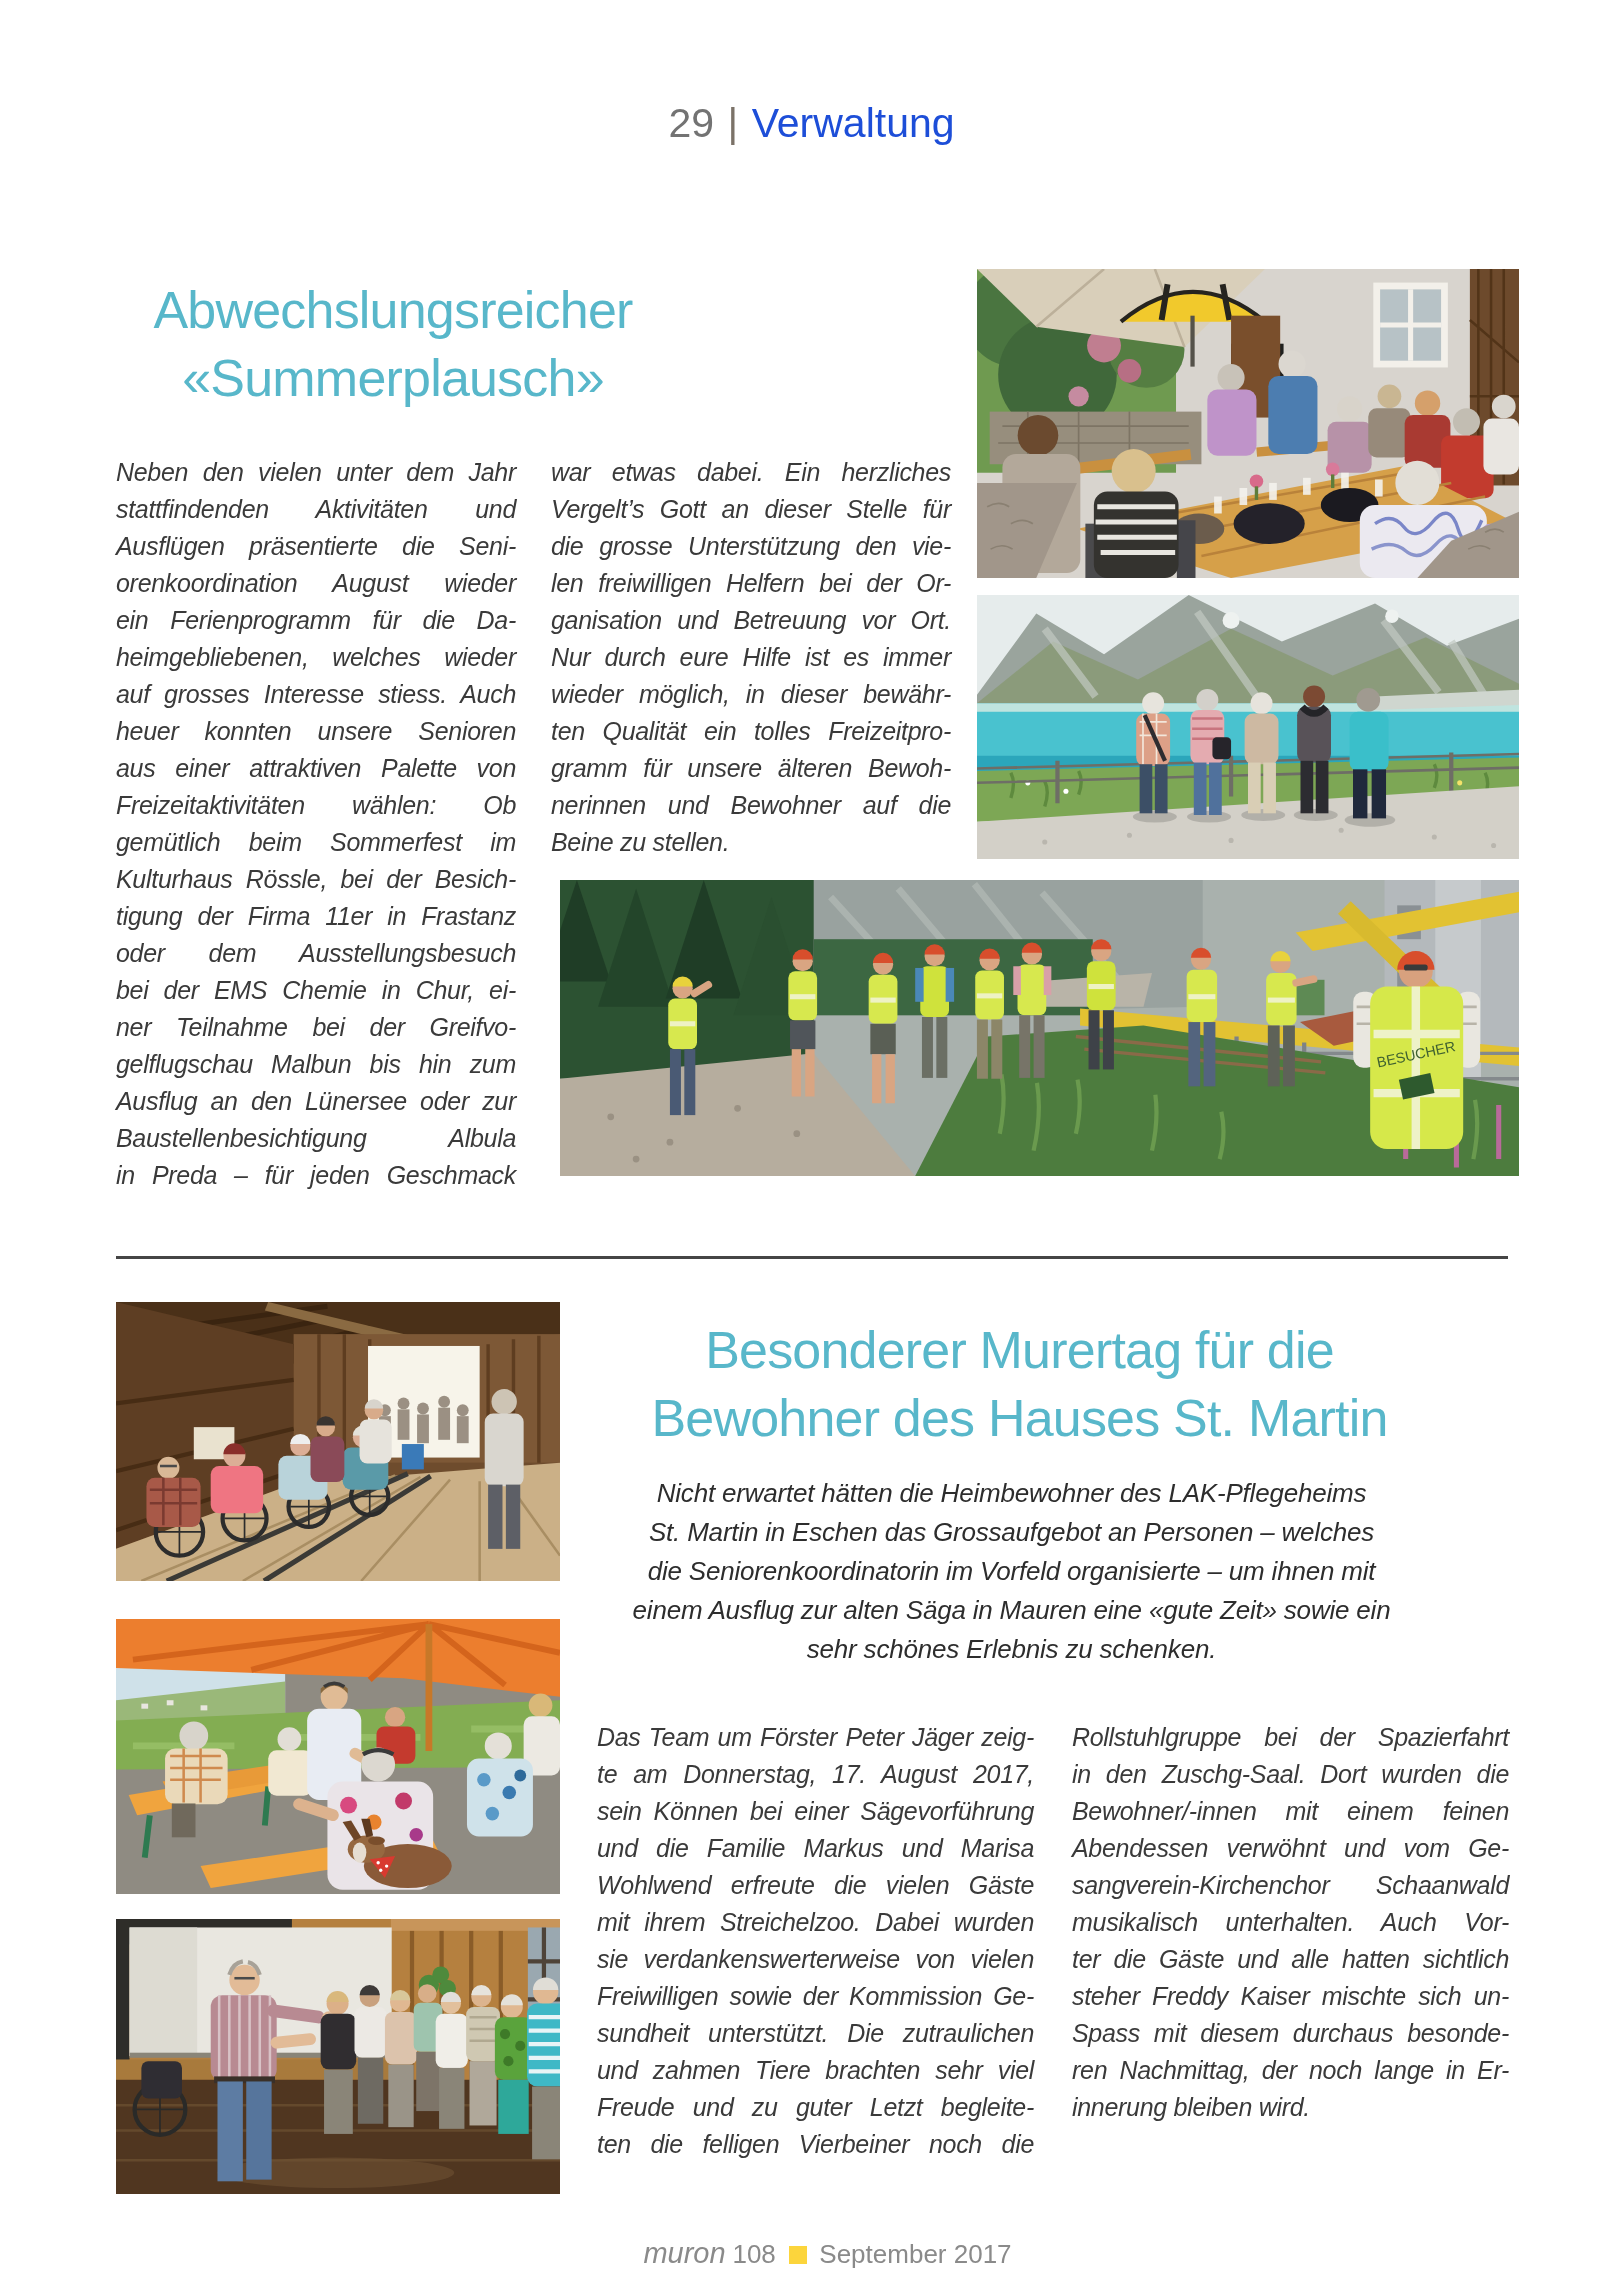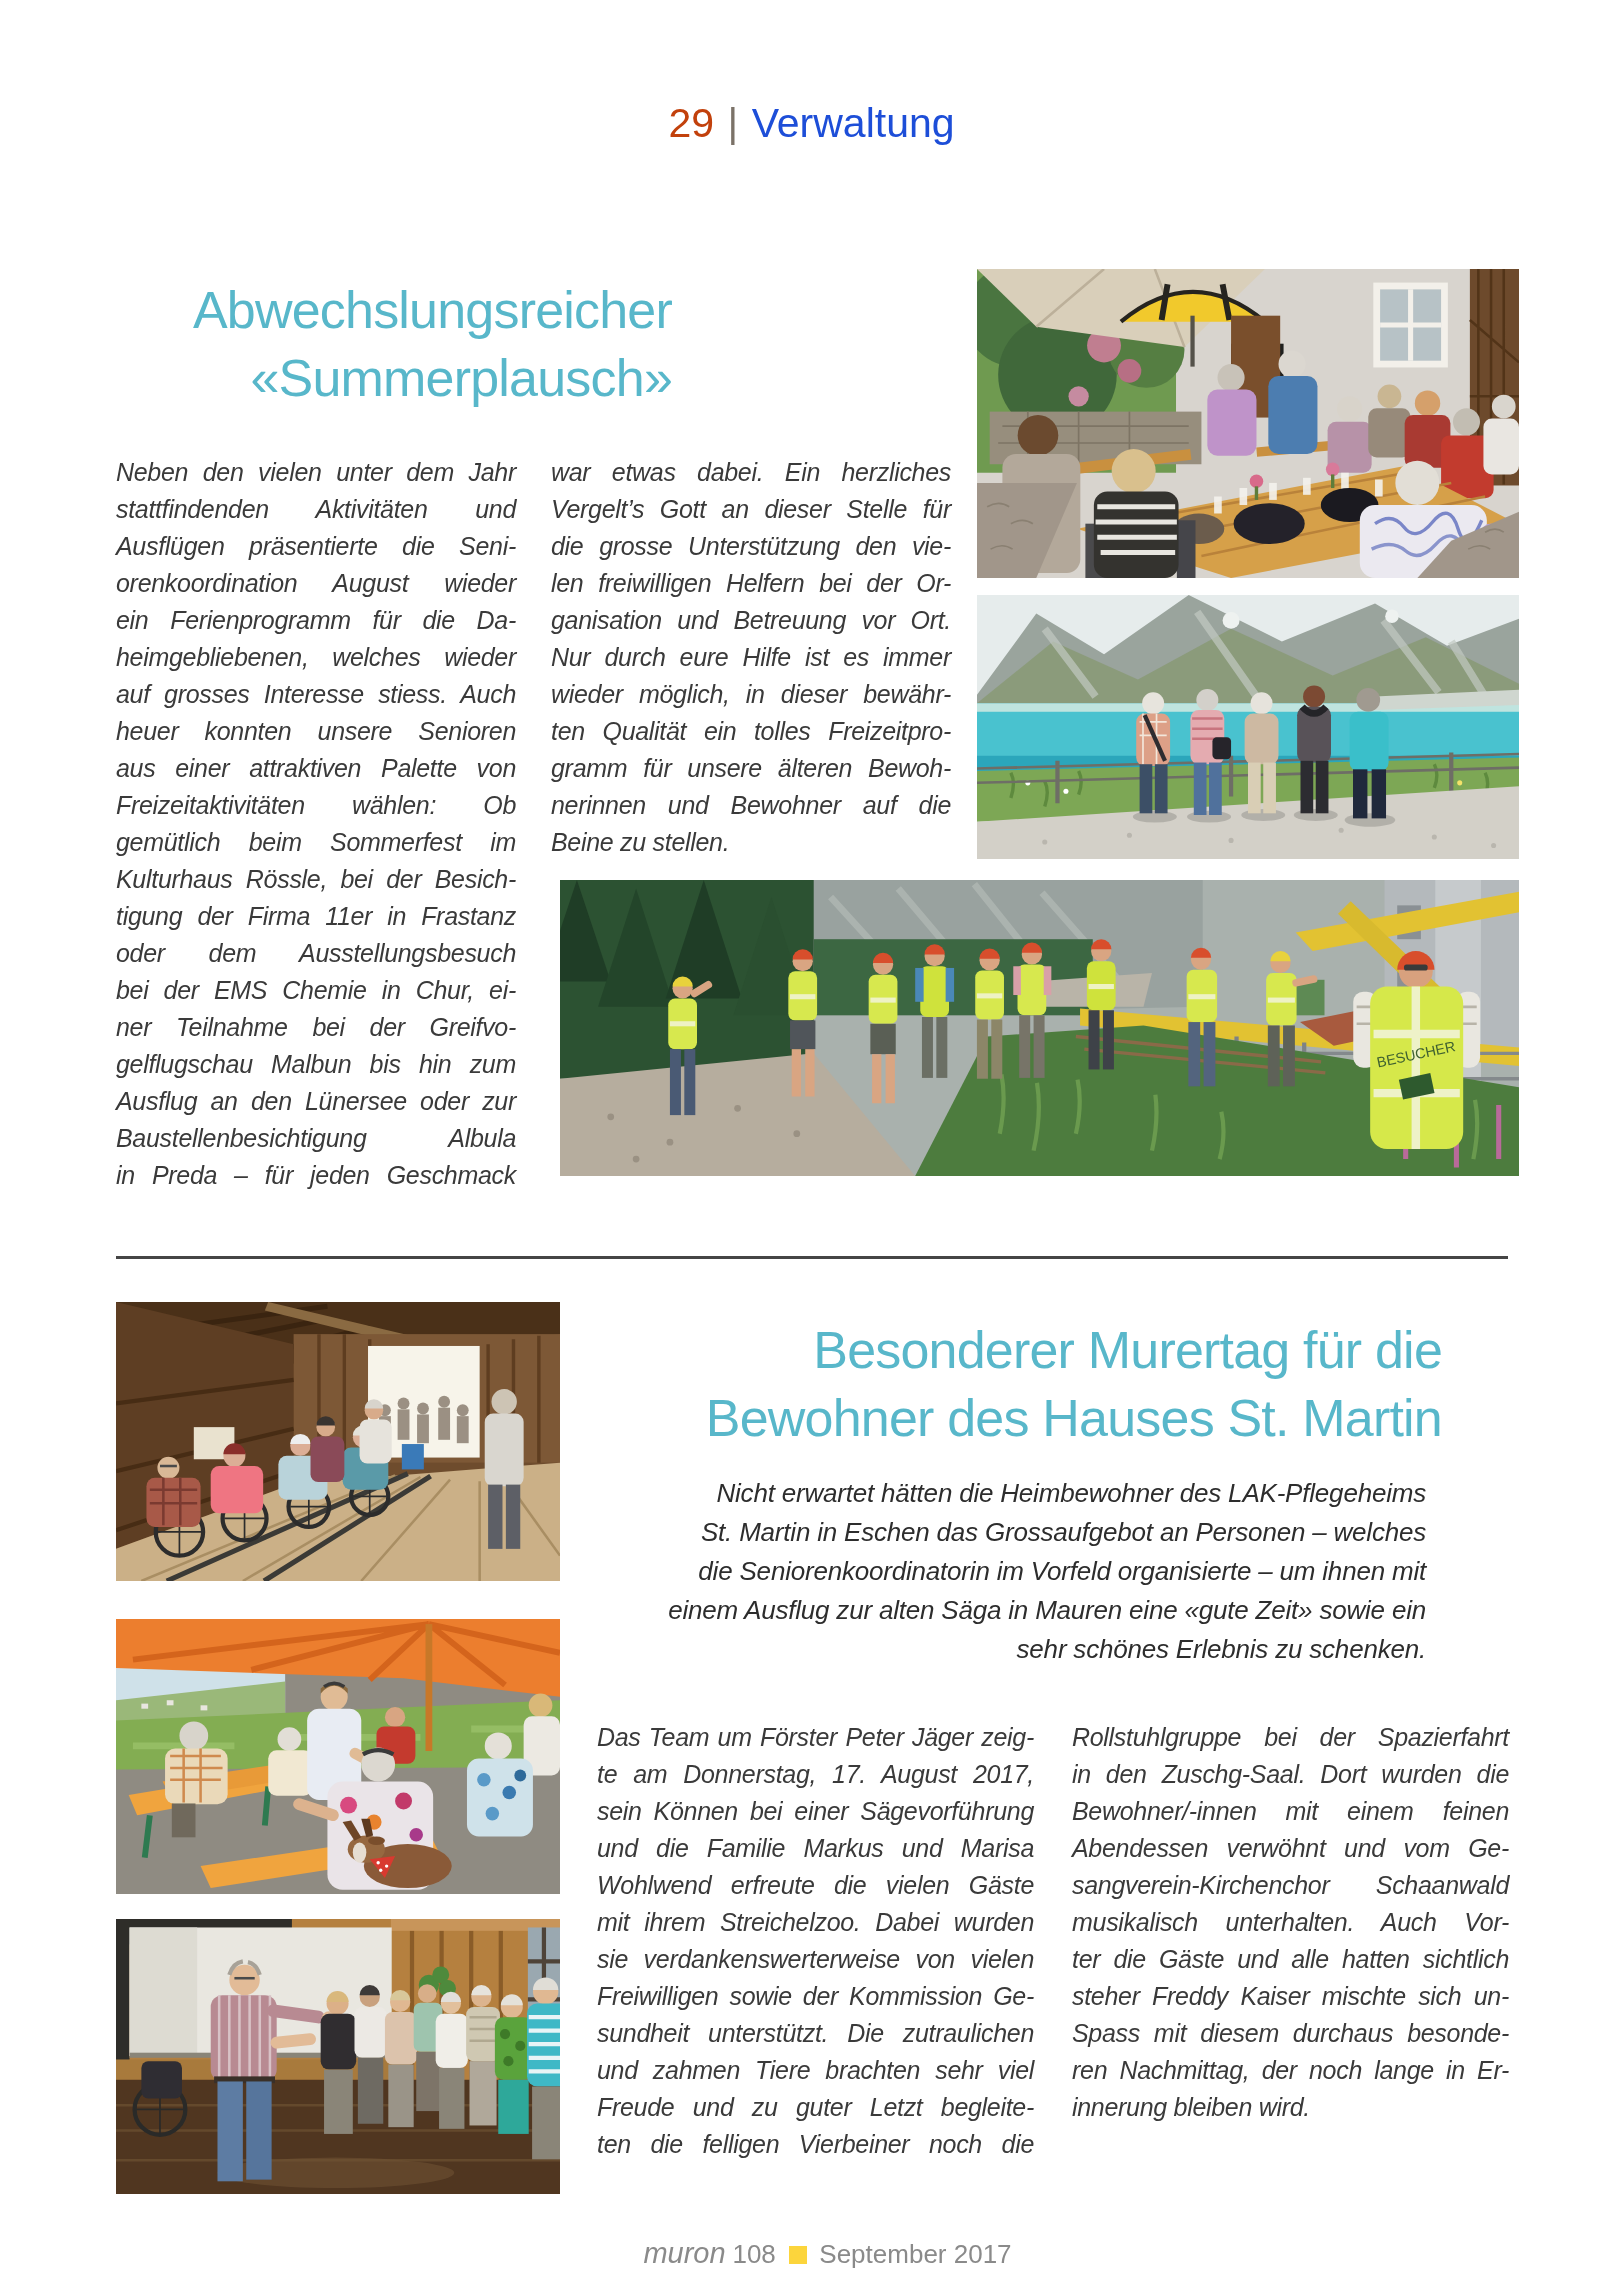--- a/index.html
+++ b/index.html
@@ -1,38 +1,38 @@
 <!DOCTYPE html>
 <html style="font-size:13.5px"><head>
 <meta charset="utf-8">
 <style>
   html,body{margin:0;padding:0;background:#ffffff;}
   .page{position:relative;width:1623px;height:2295px;background:#ffffff;overflow:hidden;
         font-family:"Liberation Sans", sans-serif;color:#3a3a3a;}
 
   .header{position:absolute;left:0;top:100px;width:100%;text-align:center;font-size:41px;letter-spacing:0;}
-  .hdr-num{color:#c2410c;}
+  .hdr-num{color:#737373;}
   .hdr-sep{color:#7b7268;padding:0 13.5px;font-weight:200;}
   .hdr-sec{color:#1d4ed8;}
 
   .title{position:absolute;color:#58b7ca;font-size:52px;line-height:68px;font-weight:400;letter-spacing:-0.8px;}
   .title .tline{text-align:left;}
   .title1{left:114px;top:276px;width:558px;}
   .title2{left:597px;top:1316px;width:845px;}
 
   .col{position:absolute;font-size:25px;line-height:37px;color:#3a3a3a;letter-spacing:-0.3px;}
   .a1c1{left:116px;top:454px;width:400px;}
   .a1c2{left:551px;top:454px;width:400px;}
   .a2c1{left:597px;top:1719px;width:437px;}
   .a2c2{left:1072px;top:1719px;width:437px;}
 
   .lines-just .tline{text-align:justify;text-align-last:justify;font-style:italic;}
   .lines-just .tline:last-child{text-align-last:left;}
   .lines-just.cont .tline:last-child{text-align-last:justify;}
-  .lines-left .tline{text-align:right;}
+  .lines-left .tline{text-align:center;}
 
   .intro{position:absolute;left:597px;top:1474px;width:829px;font-size:26px;line-height:39px;
          font-style:italic;font-weight:400;color:#2d2d2d;letter-spacing:-0.2px;}
 
   .divider{position:absolute;left:116px;top:1256px;width:1392px;height:2.5px;background:#454545;}
 
   .ph{position:absolute;display:block;}
   .p1{left:977px;top:269px;width:542px;height:309px;}
   .p2{left:977px;top:595px;width:542px;height:264px;}
   .p3{left:560px;top:880px;width:959px;height:296px;}

